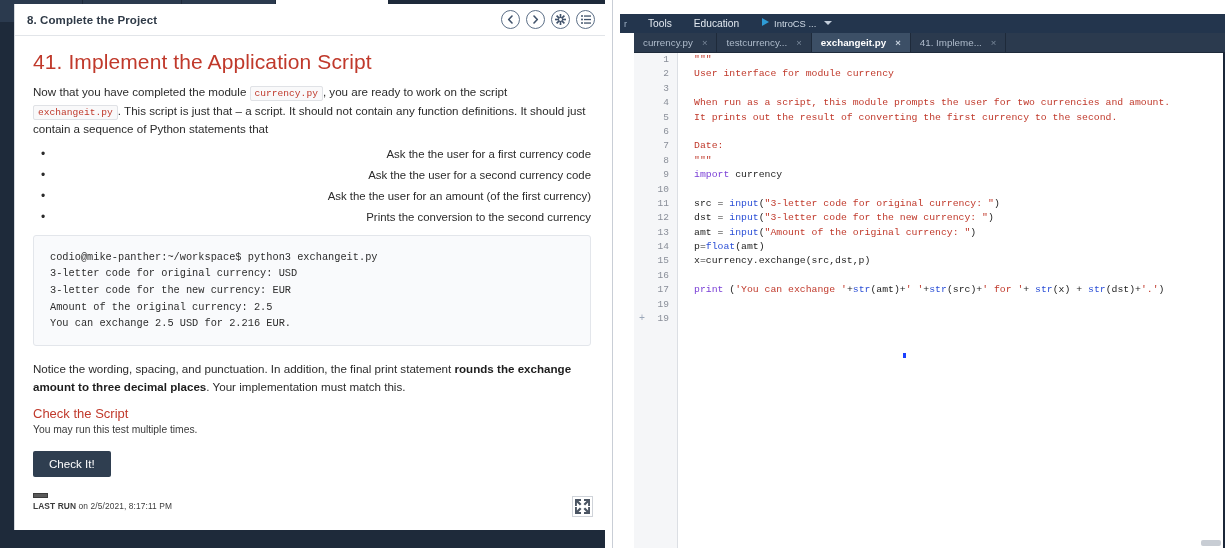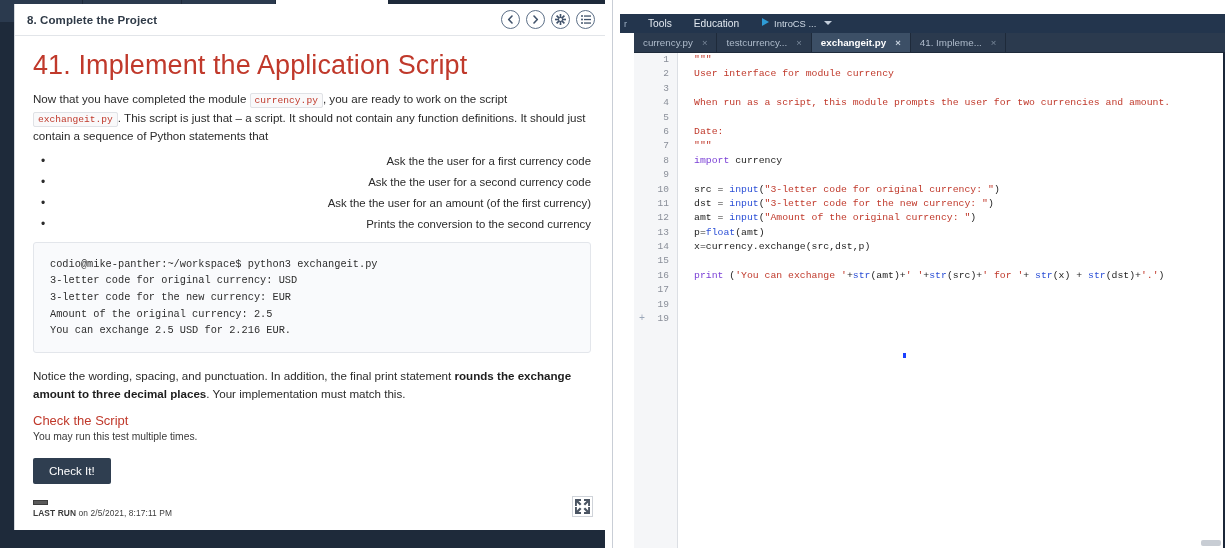--- a/index.html
+++ b/index.html
@@ -64,21 +64,21 @@
   }
   .circ-btn svg { display:block; }
 
   .l-content {
     padding: 12px 14px 0 18px;
     height: 493px;
     overflow: hidden;
     position: relative;
   }
   .doc-h1 {
-    font-size: 27px; font-weight: normal; color: #c0392b;
+    font-size: 21px; font-weight: normal; color: #c0392b;
     margin: 2px 0 9px 0; letter-spacing: .1px;
   }
   .doc-p {
     font-size: 11.6px; color: #2b2b2b; line-height: 1.52;
     margin-bottom: 10px;
   }
   code.inline {
     font-family: "Liberation Mono", monospace;
     font-size: 9.6px; color: #c0392b;
     background: #f9f9fa; border: 1px solid #e0e2e6;
@@ -407,20 +407,21 @@
           <div class="ln">16</div>
           <div class="ln">17</div>
           <div class="ln">19</div>
           <div class="ln" style="position: relative;">19<span class="plus">+</span></div>
         </div>
       <div class="codearea" id="codearea">
           <div class="codeline"><span class="tok-str">"""</span></div>
           <div class="codeline"><span class="tok-str">User interface for module currency</span></div>
           <div class="codeline"><span class="tok-str"></span>&nbsp;</div>
           <div class="codeline"><span class="tok-str">When run as a script, this module prompts the user for two currencies and amount.</span></div>
+          <div class="codeline"><span class="tok-str">It prints out the result of converting the first currency to the second.</span></div>
           <div class="codeline"><span class="tok-str"></span>&nbsp;</div>
           <div class="codeline"><span class="tok-str">Date:</span></div>
           <div class="codeline"><span class="tok-str">"""</span></div>
           <div class="codeline"><span class="tok-kw">import </span><span class="tok-plain">currency</span></div>
           <div class="codeline"><span class="tok-plain"></span>&nbsp;</div>
           <div class="codeline"><span class="tok-plain">src = </span><span class="tok-fn">input</span><span class="tok-plain">(</span><span class="tok-str">"3-letter code for original currency: "</span><span class="tok-plain">)</span></div>
           <div class="codeline"><span class="tok-plain">dst = </span><span class="tok-fn">input</span><span class="tok-plain">(</span><span class="tok-str">"3-letter code for the new currency: "</span><span class="tok-plain">)</span></div>
           <div class="codeline"><span class="tok-plain">amt = </span><span class="tok-fn">input</span><span class="tok-plain">(</span><span class="tok-str">"Amount of the original currency: "</span><span class="tok-plain">)</span></div>
           <div class="codeline"><span class="tok-plain">p=</span><span class="tok-fn">float</span><span class="tok-plain">(amt)</span></div>
           <div class="codeline"><span class="tok-plain">x=currency.exchange(src,dst,p)</span></div>

